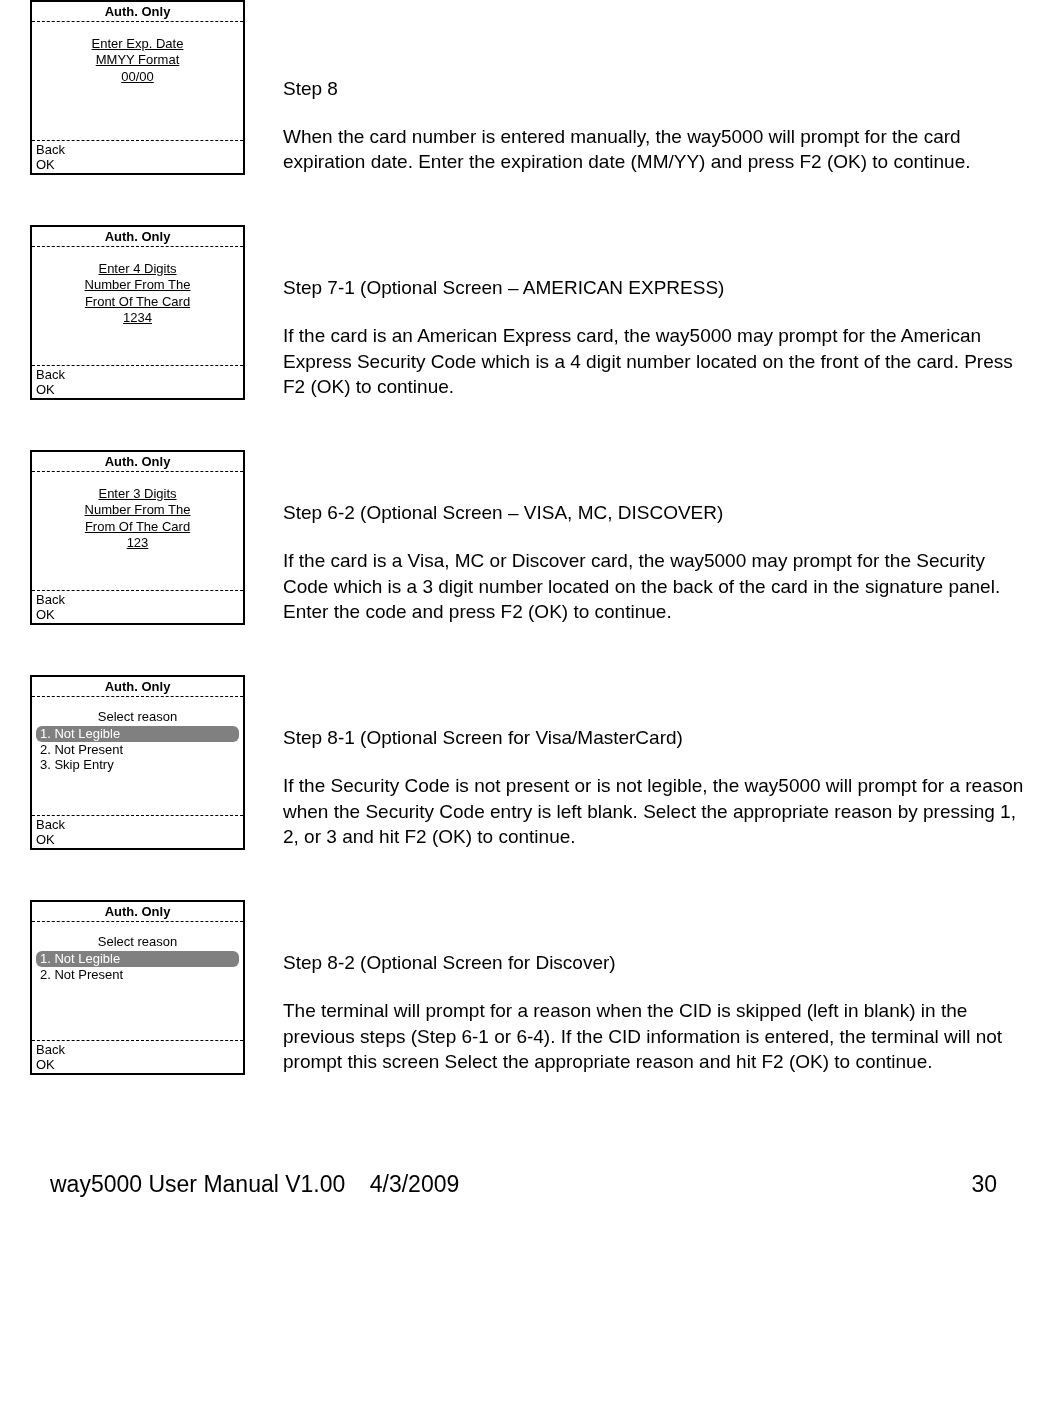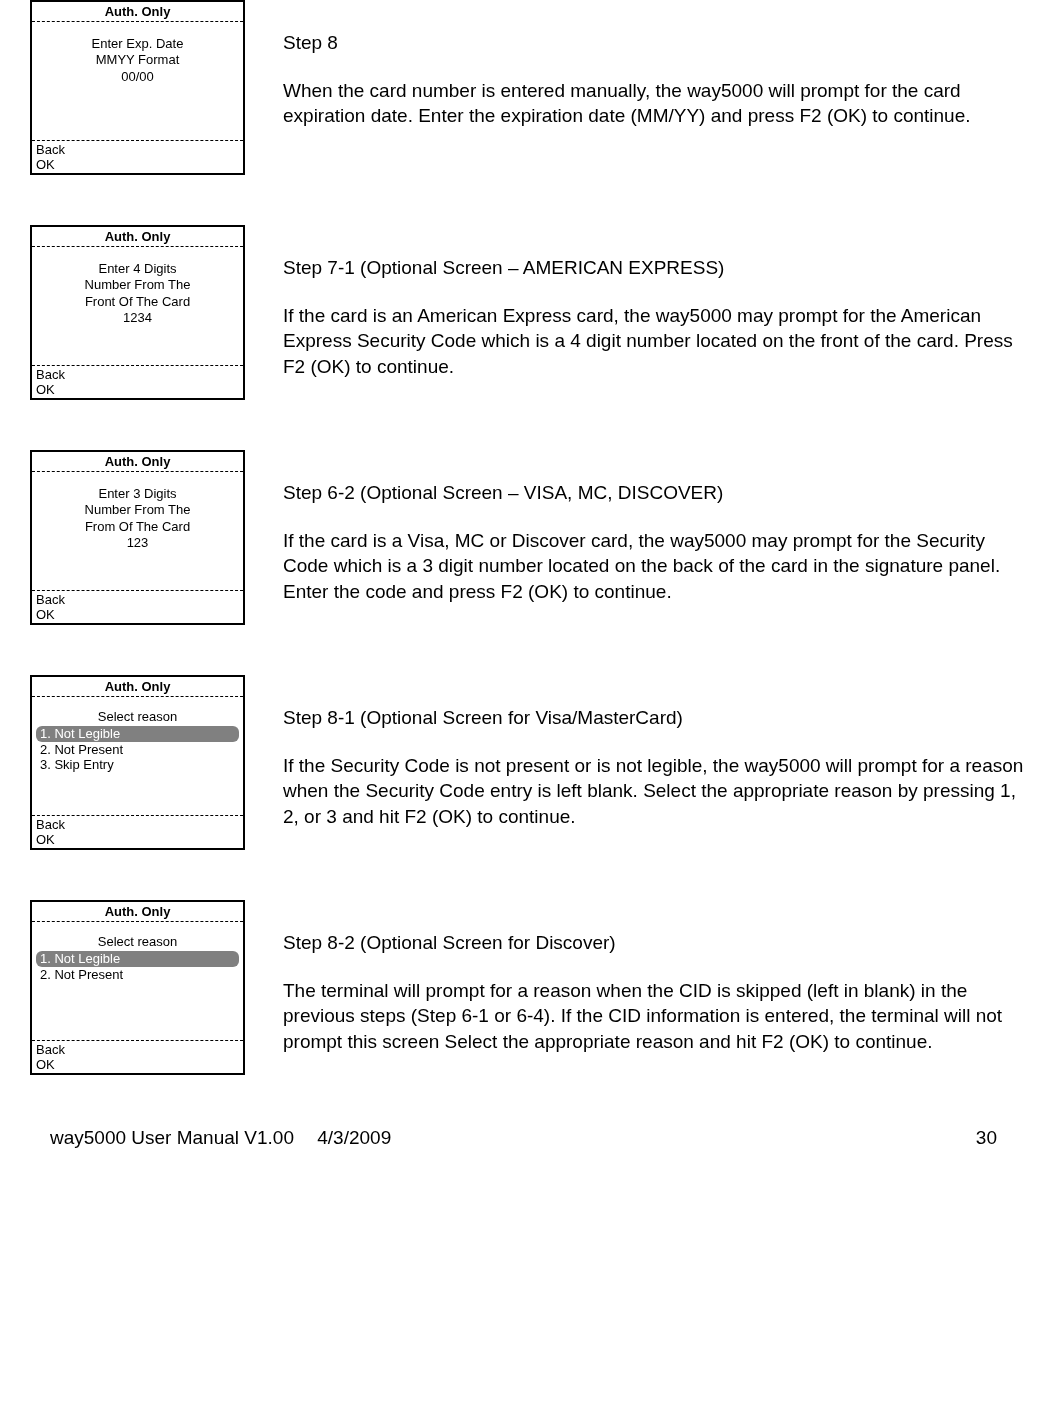--- a/index.html
+++ b/index.html
@@ -7,21 +7,21 @@
       font-family: Arial, Helvetica, sans-serif;
       background: #fff;
       width: 1047px;
       padding: 0;
     }
     .page {
       padding: 0 20px 20px 20px;
     }
     .step-row {
       display: flex;
-      align-items: flex-start;
+      align-items: flex-end;
       margin-bottom: 50px;
     }
     .screen {
       width: 215px;
       border: 2px solid #000;
       margin-left: 10px;
       flex-shrink: 0;
       font-size: 13px;
       background: #fff;
     }
@@ -31,20 +31,21 @@
       padding: 2px 0;
       border-bottom: 1px dashed #000;
     }
     .screen-body {
       min-height: 118px;
       padding: 6px 4px 2px 4px;
     }
     .screen-body.centered {
       text-align: center;
       padding-top: 14px;
+      text-decoration: underline;
     }
     .screen-body .line { line-height: 1.25; }
     .select-label {
       text-align: center;
       padding: 6px 0 2px 0;
     }
     .list-item {
       padding: 0 4px;
       line-height: 1.2;
     }
@@ -68,22 +69,22 @@
       font-size: 19px;
       line-height: 1.35;
     }
     .step-text .title {
       margin-bottom: 22px;
     }
     .footer {
       display: flex;
       justify-content: space-between;
       padding: 0 30px;
-      font-size: 19px;
-      margin-top: 52px;
+      font-size: 23px;
+      margin-top: 96px;
     }
     .footer-left span { margin-right: 18px; }
   </style>
 </head>
 <body>
 
 <div class="page">
 
   <div class="step-row">
     <div class="screen">

